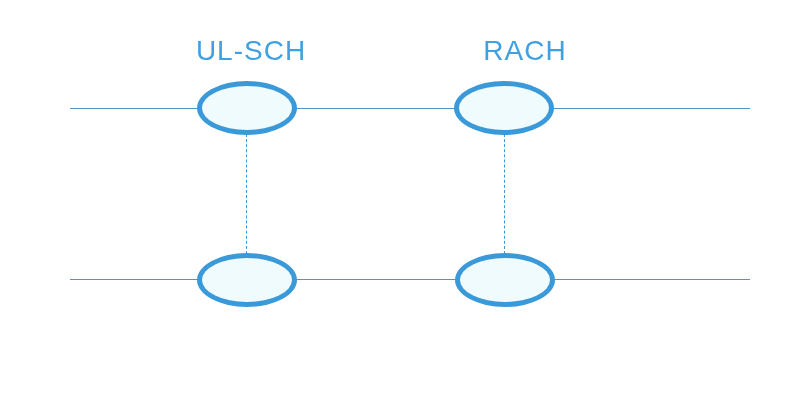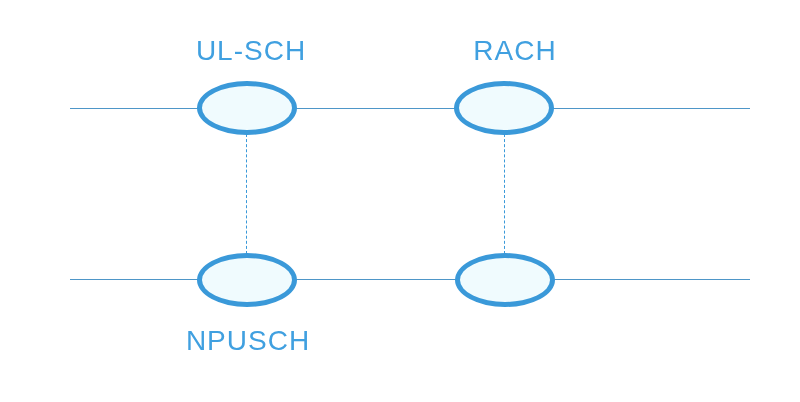--- a/index.html
+++ b/index.html
@@ -60,21 +60,21 @@
     text-align: center;
     font-size: 28px;
     font-weight: 300;
     letter-spacing: 1px;
     color: var(--label-text);
     line-height: 1;
     z-index: 3;
     white-space: nowrap;
   }
   .node-label.l1 { left: 151px; top: 37px; }
-  .node-label.l2 { left: 415px; top: 37px; }
+  .node-label.l2 { left: 425px; top: 37px; }
   .node-label.l3 { left: 148px; top: 327px; }
   .node-label.l4 { left: 411px; top: 327px; }
 </style>
 </head>
 <body>
 
 <div class="canvas">
 
   <div class="layer-line upper"></div>
   <div class="layer-line lower"></div>
@@ -82,15 +82,14 @@
   <div class="connector c1"></div>
   <div class="connector c2"></div>
 
   <div class="node n1"></div>
   <div class="node n2"></div>
   <div class="node n3"></div>
   <div class="node n4"></div>
 
   <div class="node-label l1">UL-SCH</div>
   <div class="node-label l2">RACH</div>
-  <div class="node-label l3">NPUSCH</div>
 
 </div>
 
 </body></html>

